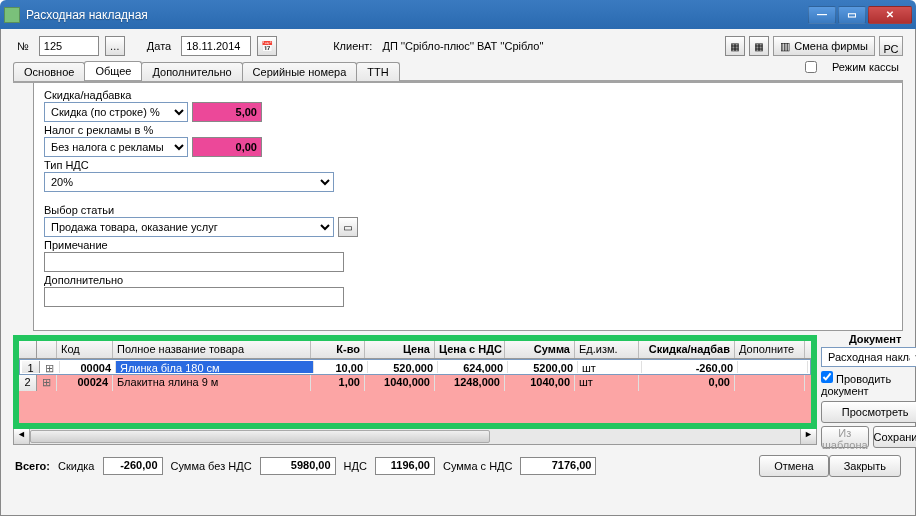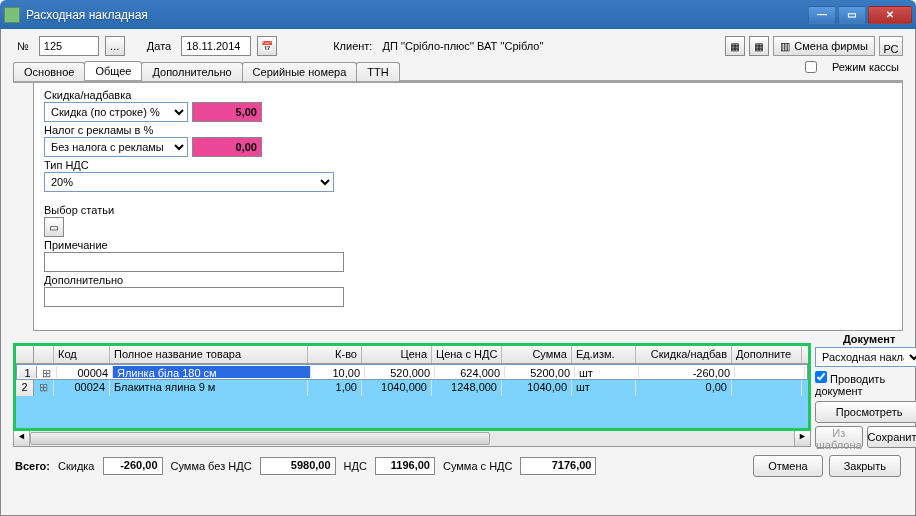--- a/index.html
+++ b/index.html
@@ -29,28 +29,28 @@
 .tabright { margin-left: auto; display: flex; align-items: flex-start; gap: 15px; padding-right: 4px; font-size: 11px; }
 
 .form { background: #fff; border: 1px solid #999; border-top: none; padding: 6px 10px; flex: 0 0 auto; height: 248px; margin-left: 20px; }
 .frow { margin-bottom: 2px; }
 .frow .lbl { display: block; margin-bottom: 1px; }
 .inline { display: flex; gap: 4px; align-items: center; }
 .sel { border: 1px solid #7a9ac0; background: #fff; height: 20px; font: inherit; padding: 1px 2px; }
 .numbox { border: 1px solid #888; background: #ec4899; height: 20px; text-align: right; padding: 2px 4px; font: inherit; font-weight: bold; }
 .widebox { width: 300px; }
 
-.grid { margin-top: 12px; border: 3px solid #22c55e; background: #7dd3fc; }
+.grid { margin-top: 4px; border: 6px solid #22c55e; background: #fca5a5; }
 .gridhead { display: flex; background: linear-gradient(#f8f8f8,#e4e4e4); border-bottom: 1px solid #999; height: 18px; }
 .gh { border-right: 1px solid #bbb; padding: 2px 4px; overflow: hidden; white-space: nowrap; font-size: 11px; }
 .gridbody { height: 64px; overflow: hidden; }
 .gr { display: flex; height: 16px; }
 .gc { border-right: 1px solid #e0e0e0; padding: 1px 4px; overflow: hidden; white-space: nowrap; }
 .gr.sel .selcell { background: #2a6ae0; color: #fff; }
-.num { text-align: right; }
+.num { text-align: right; font-weight: bold; }
 .rowhdr { background: linear-gradient(#f8f8f8,#e4e4e4); border-right: 1px solid #999; text-align: center; }
 .expcol { color: #666; text-align: center; }
 
 .c-idx{width:18px} .c-exp{width:20px} .c-code{width:56px} .c-name{width:198px} .c-qty{width:54px} .c-price{width:70px} .c-pricevat{width:70px} .c-sum{width:70px} .c-unit{width:64px} .c-disc{width:96px} .c-extra{width:70px}
 
 .hscroll { height: 16px; background: #e8e8e8; border: 1px solid #999; border-top: none; position: relative; display:flex; }
 .hscroll .arr { width:16px; background: linear-gradient(#fff,#d8d8d8); border-right:1px solid #aaa; text-align:center; font-size:9px; }
 .hscroll .arr:last-child { border-left:1px solid #aaa; border-right:none; margin-left:auto;}
 .hscroll .thumb { position:absolute; left:16px; top:1px; height:13px; width: 460px; background: linear-gradient(#f0f0f0,#d0d0d0); border:1px solid #aaa; border-radius:2px;}
 
@@ -59,21 +59,21 @@
 .sidebtn { display: block; width: 100%; border: 1px solid #888; background: linear-gradient(#fff,#e4e4e4); height: 22px; margin-bottom: 3px; font: inherit; border-radius: 3px; }
 .sidebtn[disabled]{ color:#999; }
 .siderow { display: flex; gap: 4px; }
 .siderow .sidebtn { flex: 1; }
 
 .bottomrow { display:flex; }
 .gridwrap { flex:1; }
 
 .totals { display: flex; align-items: center; gap: 8px; padding: 4px 2px 0; font-size: 11px; }
 .totalbox { border: 1px solid #888; background: #fff; height: 18px; padding: 1px 4px; text-align: right; font-weight: bold; min-width: 60px; display:inline-block; }
-.totals .right { margin-left: auto; display: flex; gap: 6px; }
+.totals .right { margin-left: auto; display: flex; }
 .btn { border: 1px solid #888; background: linear-gradient(#fff,#e4e4e4); height: 22px; padding: 0 14px; font: inherit; border-radius: 3px; }
 
 .chk { width:12px; height:12px; }
 .sep { flex: 0 0 6px; }
 </style>
 </head>
 <body>
 
 <div class="titlebar">
   <span class="icon"></span>
@@ -139,20 +139,21 @@
       </div>
     </div>
     <div class="frow">
       <span class="lbl">Тип НДС</span>
       <select class="sel" style="width:290px"><option>20%</option></select>
     </div>
     <div style="height:10px"></div>
     <div class="frow">
       <span class="lbl">Выбор статьи</span>
       <div class="inline">
+        <select class="sel" style="width:290px"><option>Продажа товара, оказание услуг</option></select>
         <span class="smallbtn">▭</span>
       </div>
     </div>
     <div class="frow">
       <span class="lbl">Примечание</span>
       <input class="txt widebox" value="" style="">
     </div>
     <div class="frow">
       <span class="lbl">Дополнительно</span>
       <input class="txt widebox" value="" style="">

